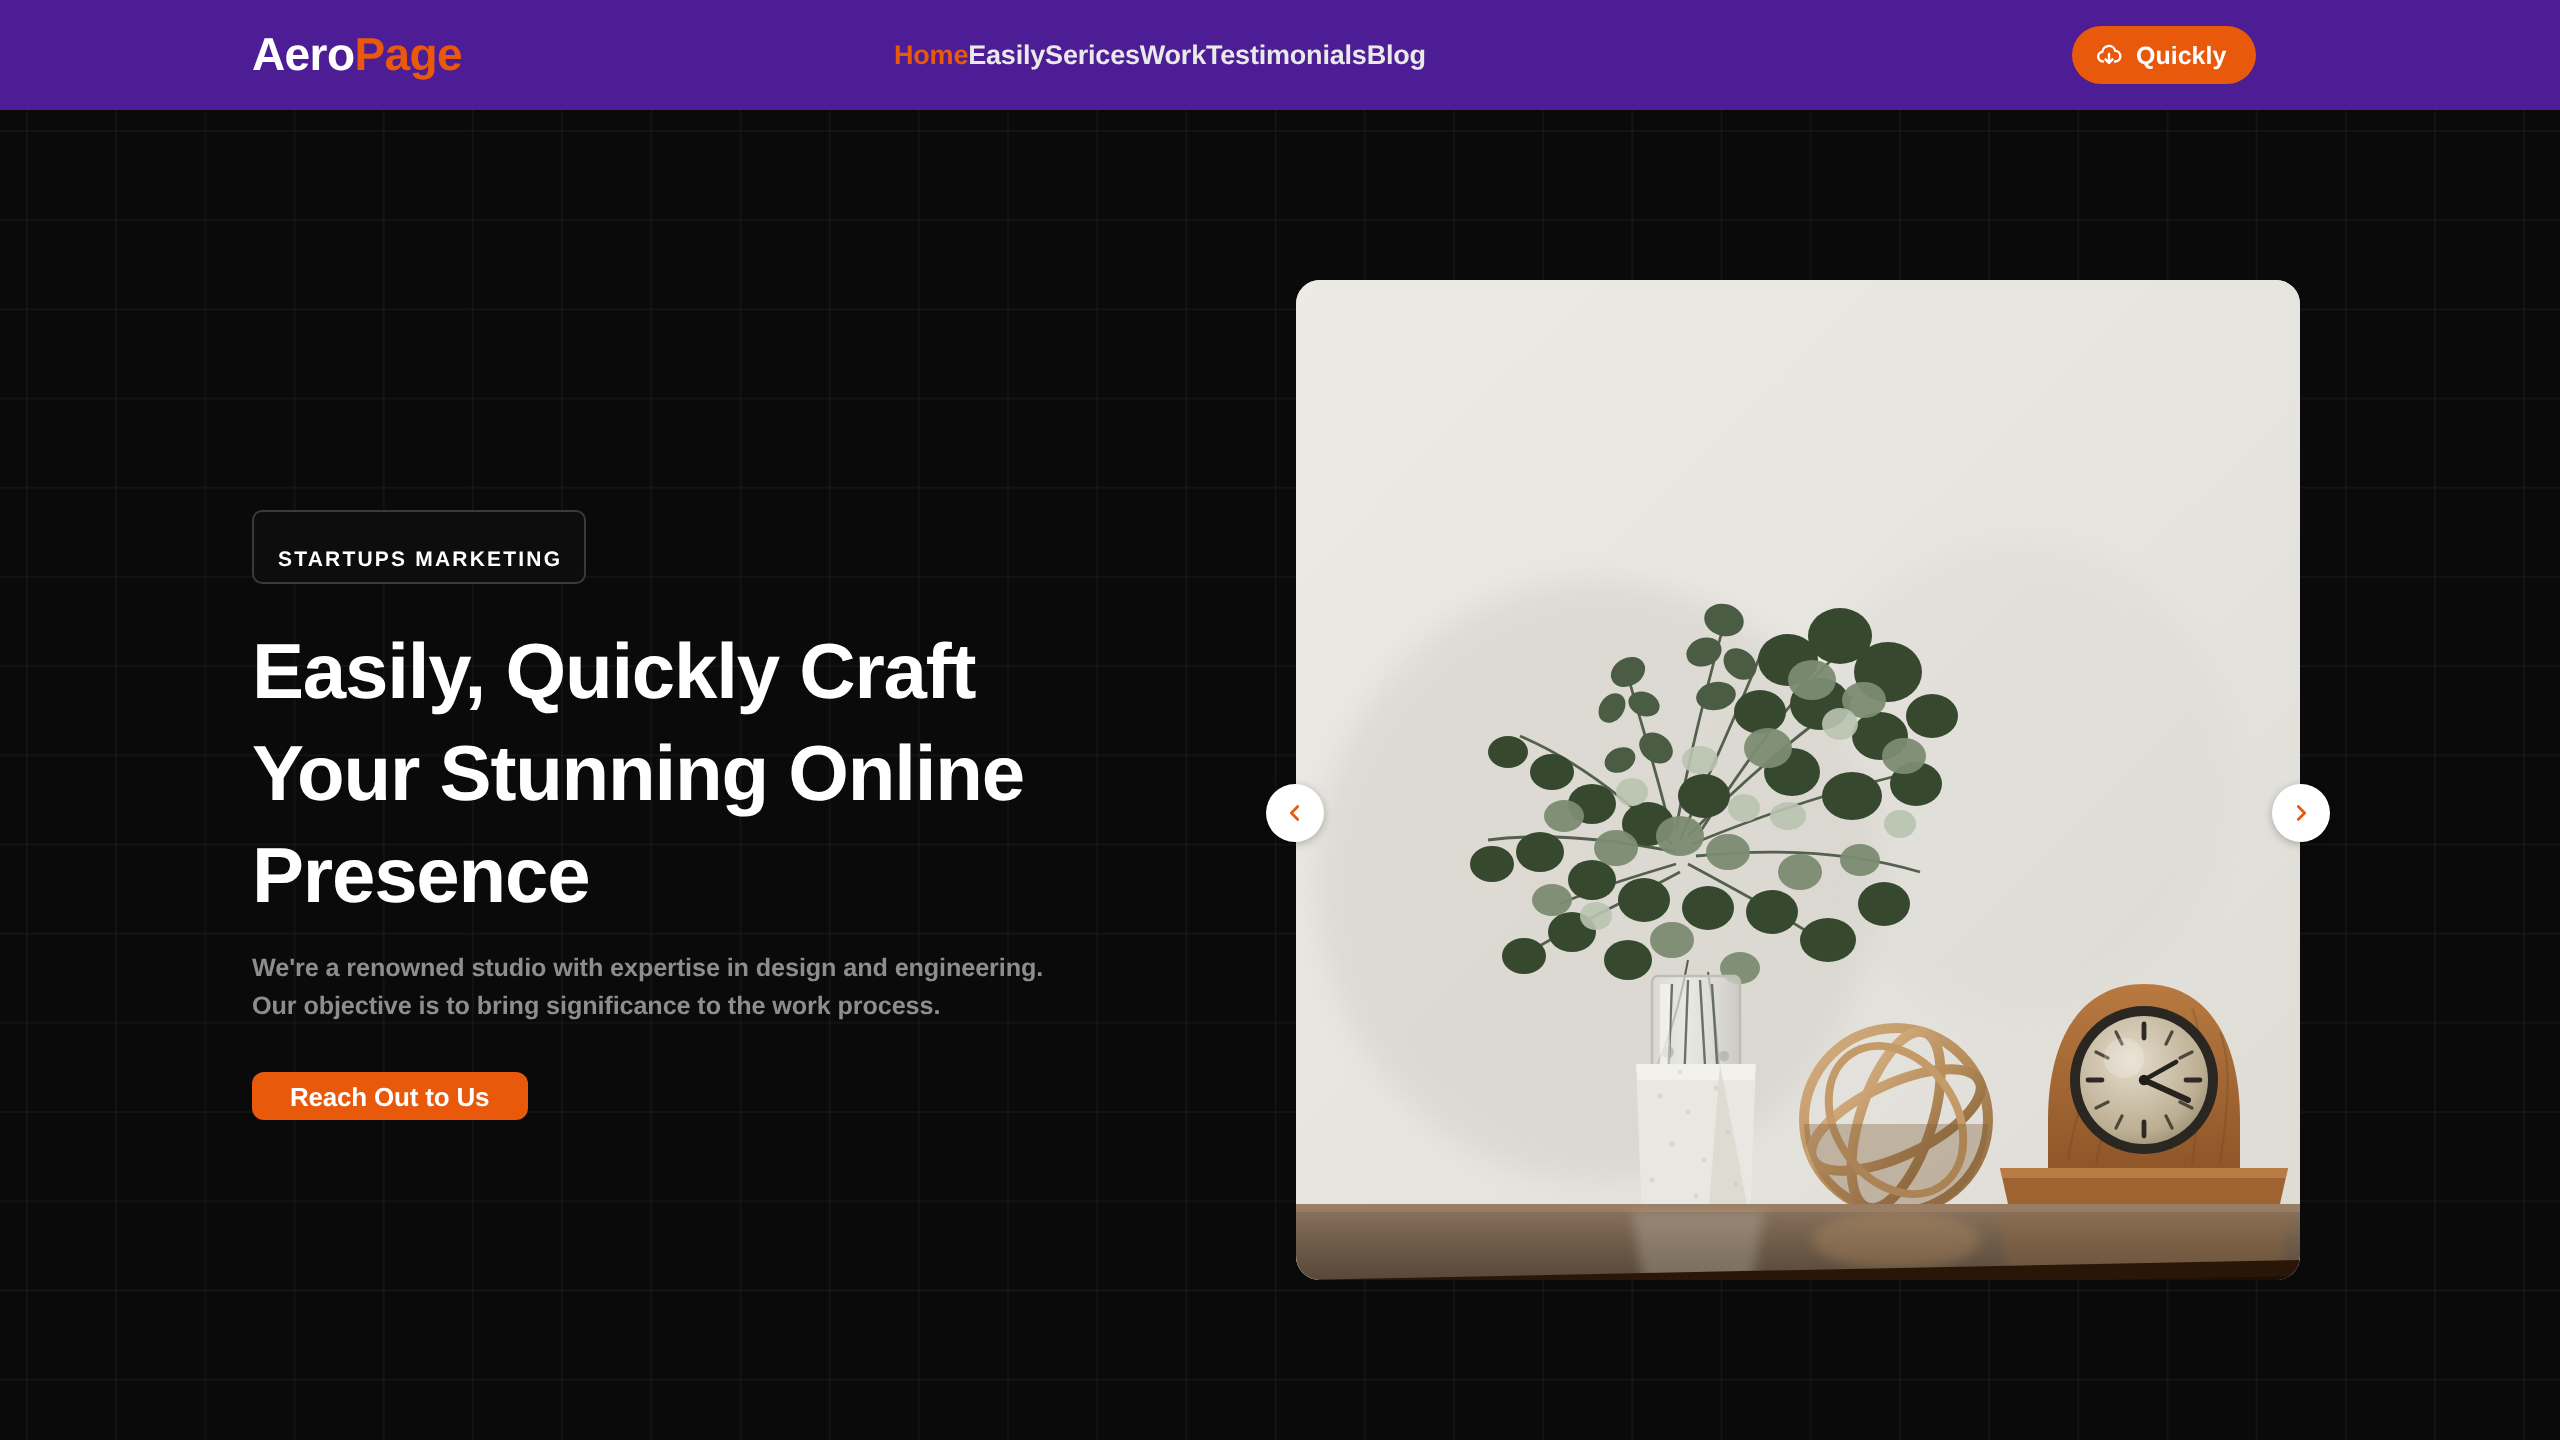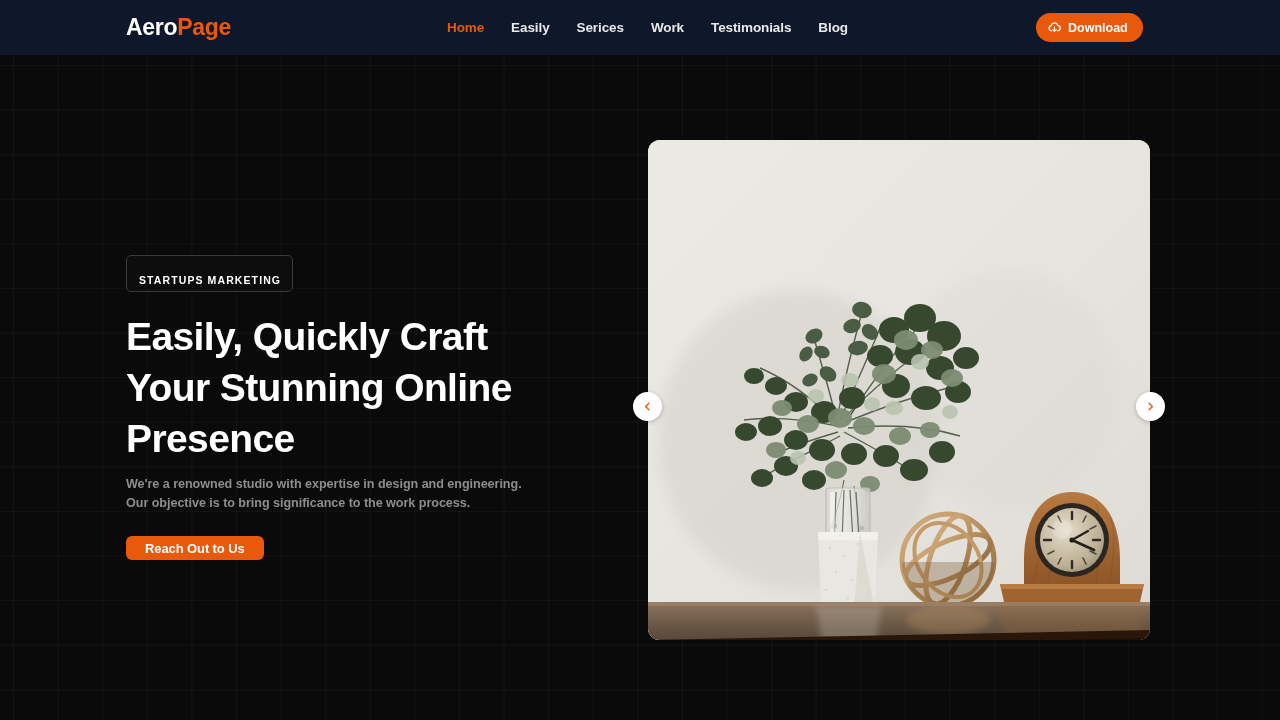--- a/index.html
+++ b/index.html
@@ -20,21 +20,21 @@
     background: #0a0a0a;
     overflow: hidden;
   }
 
   
   #header {
     position: absolute;
     top: 0; left: 0;
     width: 1280px;
     height: 55px;
-    background: #0f172a;
+    background: #4c1d95;
     display: flex;
     align-items: center;
     z-index: 30;
   }
 
   #logo {
     position: absolute;
     left: 126px;
     font-size: 23px;
     font-weight: bold;
@@ -42,21 +42,20 @@
     white-space: nowrap;
   }
   #logo .logo-a { color: #ffffff; }
   #logo .logo-b { color: #e8590c; }
 
   #nav {
     position: absolute;
     left: 447px;
     display: flex;
     align-items: flex-end;
-    gap: 27px;
   }
   #nav .nav-item {
     font-size: 13.5px;
     font-weight: bold;
     color: #e9e9e9;
     white-space: nowrap;
     cursor: pointer;
     letter-spacing: -0.1px;
   }
   #nav .nav-item.active { color: #e8590c; }
@@ -216,21 +215,21 @@
     </nav>
 
     <button id="download-btn">
       <span>
         <svg width="13" height="13" viewBox="0 0 24 24" fill="none" stroke="#ffffff" stroke-width="2.2" stroke-linecap="round" stroke-linejoin="round">
           <path d="M6.5 18a4.5 4.5 0 0 1-.6-8.96A6 6 0 0 1 17.7 8.2 4.4 4.4 0 0 1 17.5 18"></path>
           <line x1="12" y1="11" x2="12" y2="19"></line>
           <polyline points="8.8 16 12 19.2 15.2 16"></polyline>
         </svg>
       </span>
-      <span>Download</span>
+      <span>Quickly</span>
     </button>
   </header>
 
   <section id="hero-left">
     <div id="hero-badge">STARTUPS MARKETING</div>
     <h1 id="hero-title">Easily, Quickly Craft Your Stunning Online Presence</h1>
     <p id="hero-sub">We're a renowned studio with expertise in design and engineering. Our objective is to bring significance to the work process.</p>
     <button id="cta-btn">Reach Out to Us</button>
   </section>
 

